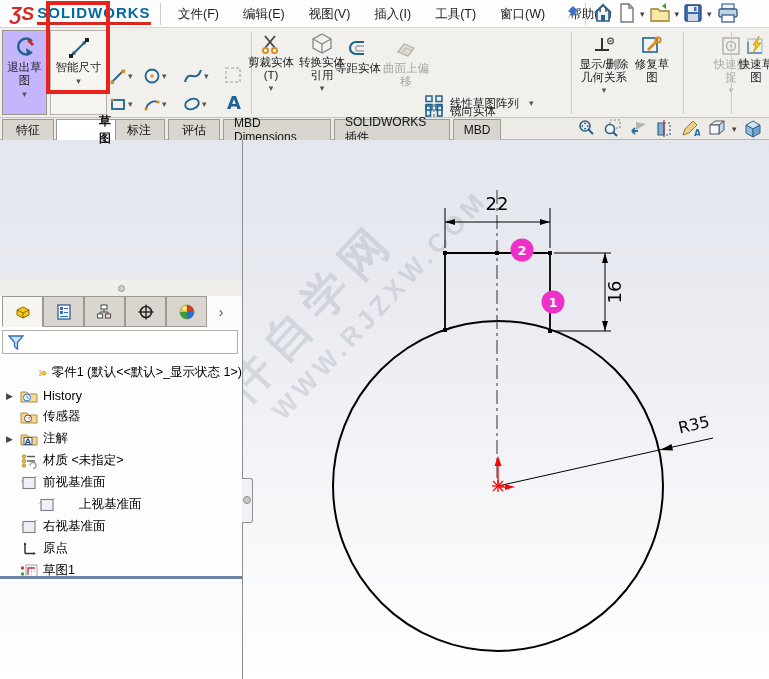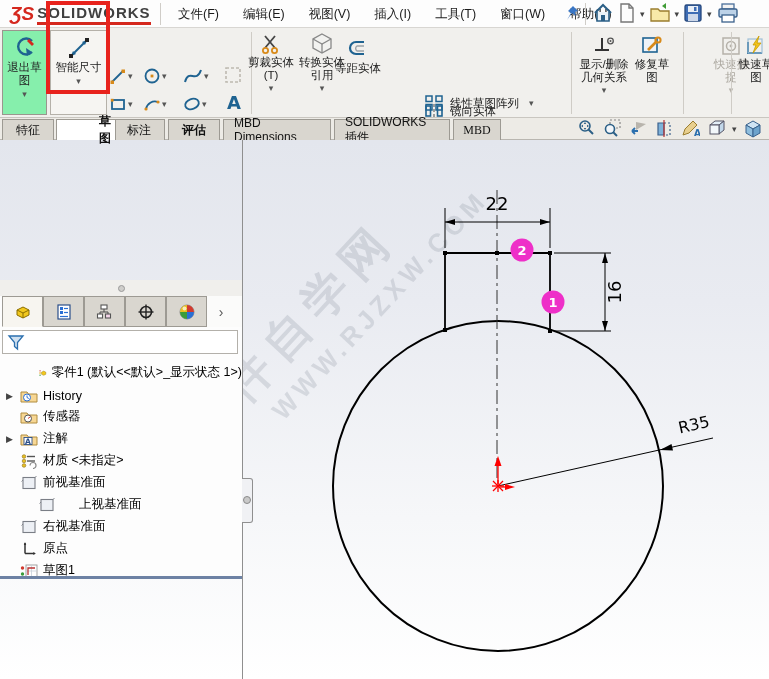--- a/index.html
+++ b/index.html
@@ -5,35 +5,35 @@
   * { margin:0; padding:0; box-sizing:border-box; }
   html,body { width:769px; height:679px; overflow:hidden; }
   body { font-family:"Liberation Sans","DejaVu Sans",sans-serif; font-size:12px; color:#222; background:#fff; }
   .abs { position:absolute; }
   #stage { position:relative; width:769px; height:679px; background:#fff; overflow:hidden; }
 
   
   #titlebar { left:0; top:0; width:769px; height:28px; background:#fdfdfd; border-bottom:1px solid #d8d6d2; }
   #logo { left:10px; top:3px; height:22px; display:flex; align-items:center; }
   #logo .l3s { color:#d5281e; font-size:19px; font-weight:bold; font-style:italic; margin-right:3px; }
-  #logo .brand { color:#404040; font-size:15px; font-weight:bold; letter-spacing:1px; border-bottom:3px solid #d5281e; padding-bottom:1px; }
+  #logo .brand { color:#0369a1; font-size:15px; font-weight:bold; letter-spacing:1px; border-bottom:3px solid #d5281e; padding-bottom:1px; }
   #menubar { left:178px; top:0; height:28px; display:flex; align-items:center; gap:24px; }
   .menu-item { font-size:12.5px; color:#1a1a1a; cursor:default; }
   .vsep { width:1px; background:#d0cdc8; }
   #quickbar { left:592px; top:2px; height:24px; display:flex; align-items:center; gap:4px; }
   .qb-dd { font-size:9px; color:#444; }
 
   
   #ribbon { left:0; top:28px; width:769px; height:90px; background:#f1f0ed; border-bottom:1px solid #c9c6c0; }
   .rib-sep { position:absolute; top:4px; width:1px; height:82px; background:#cfccc6; }
   .bigbtn { position:absolute; display:flex; flex-direction:column; align-items:center; text-align:center; }
   .bigbtn .lbl { font-size:11.5px; line-height:13px; color:#222; }
   .dd { font-size:9px; color:#555; line-height:9px; }
   .disabled .lbl { color:#aaa69e; }
-  #exit-sketch-btn { left:2px; top:2px; width:45px; height:85px; background:#86efac; border:1px solid #9a968e; padding-top:4px; }
+  #exit-sketch-btn { left:2px; top:2px; width:45px; height:85px; background:#c4b5fd; border:1px solid #9a968e; padding-top:4px; }
   #smart-dim-btn { left:50px; top:2px; width:57px; height:85px; background:#f6f5f2; border:1px solid #b5b1a9; padding-top:4px; }
   #red-box { left:46px; top:1px; width:64px; height:93px; border:4px solid #e8231d; z-index:60; pointer-events:none; }
   .grid-cell { position:absolute; display:flex; align-items:center; }
 
   
   #tabbar { left:0; top:118px; width:769px; height:22px; background:#edebe6; border-bottom:1px solid #b9b6b0; }
   .tab { position:absolute; top:1px; height:21px; padding:0 10px; display:flex; align-items:center; justify-content:center;
          background:#d9d6cf; border:1px solid #9d9a93; border-bottom:none; font-size:12px; color:#111; }
   .tab.active { background:#ffffff; z-index:5; font-weight:bold; }
   #hud { position:absolute; top:0px; left:576px; height:22px; display:flex; align-items:center; gap:6px; }
@@ -251,20 +251,27 @@
       <span class="lbl">转换实体引用</span>
       <span class="dd" style="margin-top:2px;">▾</span>
     </div>
     <div class="bigbtn" style="left:334px; top:10px; width:48px;">
       <svg width="24" height="24" viewBox="0 0 24 24">
         <path d="M18 4 H10 a6 6 0 0 0 0 12 h8" fill="none" stroke="#1f6391" stroke-width="2.2"></path>
         <path d="M18 8 H11 a3 3 0 0 0 0 5 h7" fill="none" stroke="#9aa2a8" stroke-width="1.4"></path>
       </svg>
       <span class="lbl">等距实体</span>
     </div>
+    <div class="bigbtn disabled" style="left:382px; top:10px; width:48px;">
+      <svg width="24" height="24" viewBox="0 0 24 24">
+        <path d="M4 14 L10 6 L20 10 L14 18 Z" fill="#dedbd4" stroke="#b5b1a9" stroke-width="1.3"></path>
+        <path d="M7 16 L12 10 L19 13" fill="none" stroke="#c5c1b9" stroke-width="1.2"></path>
+      </svg>
+      <span class="lbl">曲面上偏移</span>
+    </div>
 
     <div class="grid-cell" style="left:424px; top:38px;margin-top:36px;">
       <svg width="20" height="18" viewBox="0 0 20 18">
           <rect x="2" y="4" width="4.5" height="10" fill="none" stroke="#1f6391" stroke-width="1.6"></rect>
           <rect x="13.5" y="4" width="4.5" height="10" fill="none" stroke="#1f6391" stroke-width="1.6"></rect>
           <line x1="10" y1="2" x2="10" y2="16" stroke="#666" stroke-width="1.2" stroke-dasharray="3 2"></line>
         </svg>
       <span class="lbl" style="margin-left:6px; font-size:11.5px;">镜向实体</span>
     </div>
     <div class="grid-cell" style="left:424px; top:66px;">
@@ -338,30 +345,30 @@
   <div id="tabbar" class="abs">
     <div class="tab" style="left:2px; width:52px;">
         <span>特征</span>
       </div>
     <div class="tab active" style="left:56px; width:54px;padding-left:48px;">
         <span>草图</span>
       </div>
     <div class="tab" style="left:113px; width:52px;">
         <span>标注</span>
       </div>
-    <div class="tab" style="left:168px; width:52px;font-weight:bold;">
+    <div class="tab" style="left:168px; width:52px;">
         <span>评估</span>
       </div>
     <div class="tab" style="left:223px; width:108px;">
         <span>MBD Dimensions</span>
       </div>
     <div class="tab" style="left:334px; width:116px;">
         <span>SOLIDWORKS 插件</span>
       </div>
-    <div class="tab" style="left:453px; width:48px;font-family:Liberation Serif, serif;">
+    <div class="tab" style="left:453px; width:48px;">
         <span>MBD</span>
       </div>
 
     <div id="hud">
       <span><svg width="20" height="20" viewBox="0 0 20 20">
             <circle cx="9" cy="8" r="5" fill="none" stroke="#2b5f86" stroke-width="1.6"></circle>
             <line x1="12.5" y1="11.5" x2="17" y2="16" stroke="#2b5f86" stroke-width="2"></line>
             <path d="M9 4 L7.8 6 H10.2 Z M9 12 L7.8 10 H10.2 Z M5 8 L7 6.8 V9.2 Z M13 8 L11 6.8 V9.2 Z" fill="#2b5f86"></path>
           </svg></span>
       <span><svg width="20" height="20" viewBox="0 0 20 20">

